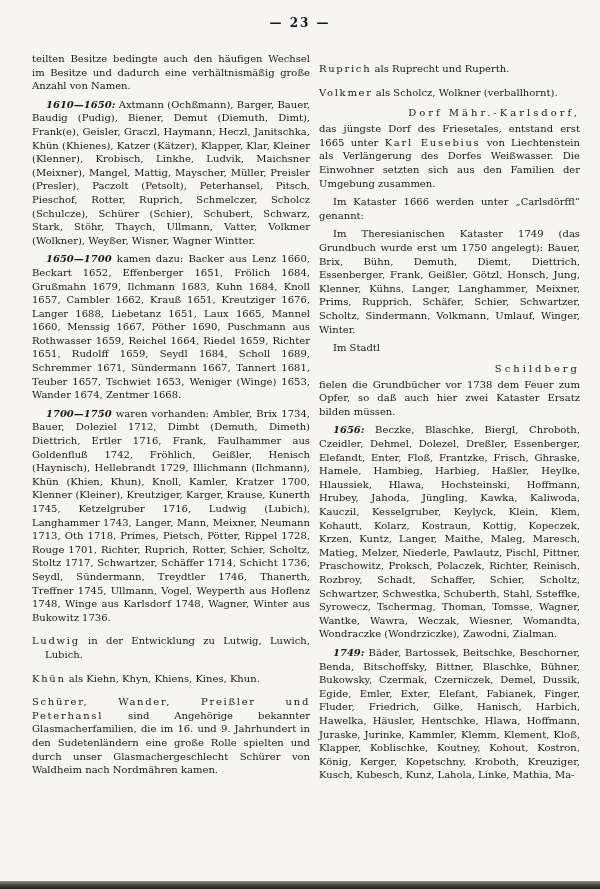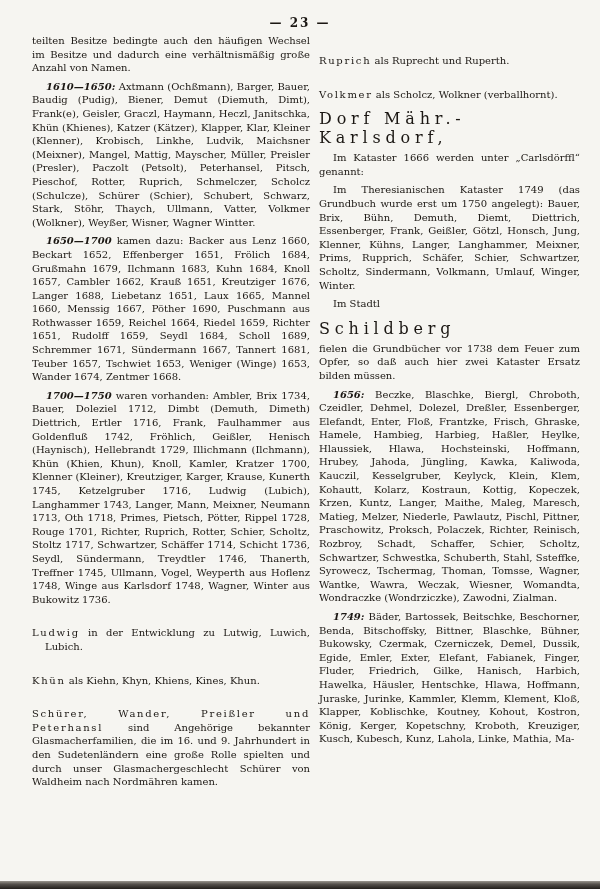--- a/index.html
+++ b/index.html
@@ -12,46 +12,46 @@
     font-family:"DejaVu Serif", serif;
     overflow:hidden;
     box-sizing:border-box;
   }
   .pageno {
     text-align:center;
     font-size:12px;
     font-weight:bold;
     letter-spacing:2px;
     padding:16px 0 0 0;
-    margin:0 0 4px 0;
+    margin:0 0 22px 0;
   }
   .content {
     display:flex;
     padding:0 20px 0 32px;
     gap:9px;
   }
   .col { box-sizing:border-box; }
   .col-left  { width:278px; }
   .col-right { width:261px; }
   p {
     margin:0 0 5px 0;
     font-size:10px;
     line-height:13.6px;
     text-align:justify;
   }
   p.indent { text-indent:1.4em; }
   p.hang { padding-left:1.3em; text-indent:-1.3em; margin-bottom:4px; }
-  p.note { margin-top:20px; }
+  p.note { margin-top:10px; }
   .lead-bold { font-weight:bold;font-style:italic; }
   .sperr { letter-spacing:0.17em; }
   h2.section {
-    font-size:16px;
+    font-size:10px;
     font-weight:normal;
     letter-spacing:0.30em;
-    text-align:left;
+    text-align:right;
     margin:8px 0 4px 0;
   }
   .scan-edge {
     position:absolute;
     left:0; right:0; bottom:0;
     height:8px;
     background:linear-gradient(to bottom,#9a968e 0%,#55514b 40%,#211e1a 100%);
   }
 </style>
 </head>
@@ -79,20 +79,21 @@
       <p class="note"><span class="sperr">Schürer, Wander, Preißler und Peterhansl</span><span> sind Angehörige bekannter Glasmacherfamilien, die im 16. und 9. Jahrhundert in den Sudetenländern eine große Rolle spielten und durch unser Glasmachergeschlecht Schürer von Waldheim nach Nordmähren kamen.</span></p>
     </div>
 
     <div class="col col-right">
       <p class="hang note"><span class="sperr">Ruprich</span><span> als Ruprecht und Ruperth.</span></p>
 
       <p class="hang note"><span class="sperr">Volkmer</span><span> als Scholcz, Wolkner (verballhornt).</span></p>
 
       <h2 class="section">Dorf Mähr.-Karlsdorf,</h2>
 
+      <p><span>das jüngste Dorf des Friesetales, entstand erst 1665 unter </span><span class="sperr">Karl Eusebius</span><span> von Liechtenstein als Verlängerung des Dorfes Weißwasser. Die Einwohner setzten sich aus den Familien der Umgebung zusammen.</span></p>
 
       <p class="indent">Im Kataster 1666 werden unter „Carlsdörffl“ genannt:</p>
 
 
       <p class="indent">Im Theresianischen Kataster 1749 (das Grundbuch wurde erst um 1750 angelegt): Bauer, Brix, Bühn, Demuth, Diemt, Diettrich, Essenberger, Frank, Geißler, Götzl, Honsch, Jung, Klenner, Kühns, Langer, Langhammer, Meixner, Prims, Rupprich, Schäfer, Schier, Schwartzer, Scholtz, Sindermann, Volkmann, Umlauf, Winger, Winter.</p>
 
       <p class="indent">Im Stadtl</p>
 
       <h2 class="section">Schildberg</h2>
 

